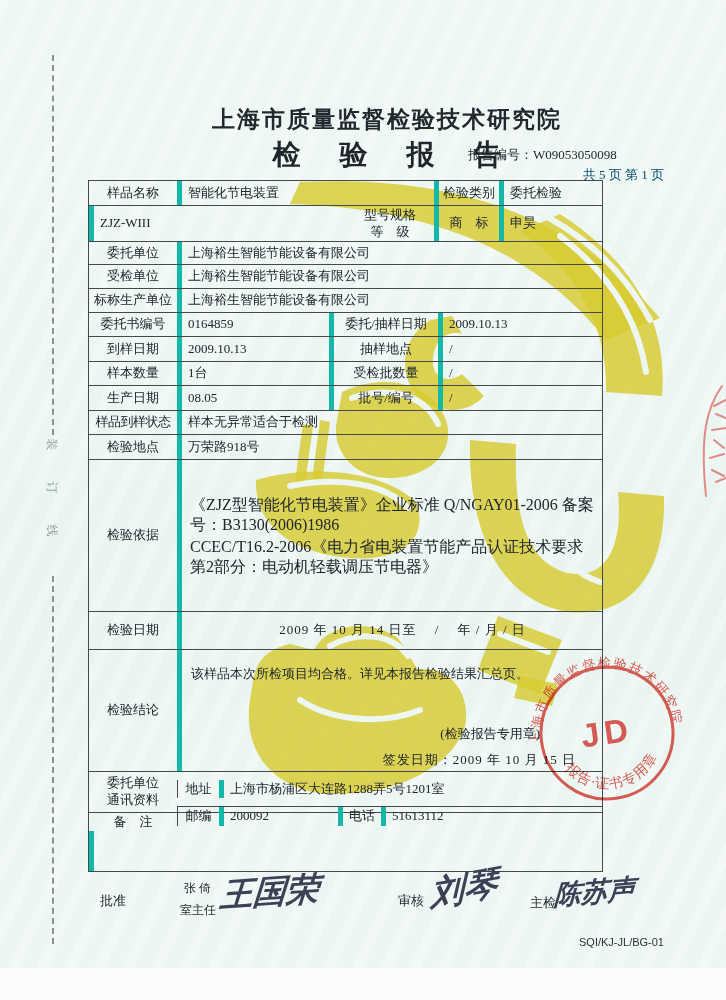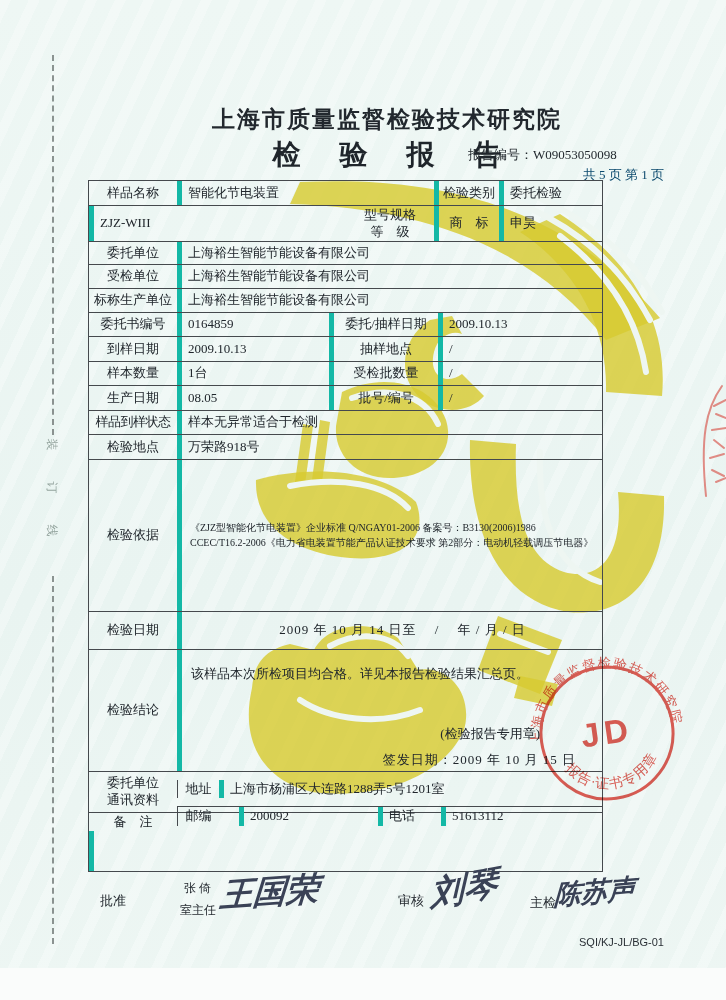--- a/index.html
+++ b/index.html
@@ -37,23 +37,23 @@
   .c.first{border-left:none;}
   .lc{justify-content:center;text-align:center;padding:1px 2px;}
   .w-l{width:88px;flex:none;}
   .w-v1{width:257px;flex:none;}
   .w-l2{width:65px;flex:none;text-align:right;}
   .w-v2{width:152px;flex:none;}
   .w-l3{width:109px;flex:none;}
   .grow{flex:1 1 auto;}
   .h24{height:24px;} .h36{height:36px;} .h23{height:23px;} .h25{height:25px;}
   .h38{height:38px;} .h152{height:152px;} .h122{height:122px;} .h59{height:59px;flex-direction:column;}
-  .h21{height:21px;} .h20{height:20px;gap:20px;} .h41{height:41px;}
+  .h21{height:21px;} .h20{height:20px;} .h41{height:41px;}
   .two-line{flex-direction:column;justify-content:center;line-height:1.3;}
-  .basis-cell{flex-direction:column;align-items:flex-start;justify-content:center;font-size:10px;gap:2px;padding-left:8px;}
+  .basis-cell{flex-direction:column;align-items:flex-start;justify-content:center;font-size:16px;gap:2px;padding-left:8px;}
   .center-cell{justify-content:center;letter-spacing:1px;padding-left:27px;}
   .concl{position:relative;display:block;padding:0;}
   .concl .p1{position:absolute;left:9px;top:16px;font-size:13px;}
   .concl .seal-note{position:absolute;right:62px;top:76px;font-size:13px;}
   .concl .issue{position:absolute;right:26px;top:102px;font-size:13px;letter-spacing:1px;}
   .contact-right{display:flex;flex-direction:column;flex:1 1 auto;}
   .contact-right .row2{display:flex;box-sizing:border-box;align-items:center;margin-top:8px;}
   .contact-right .row2.bt{border-top:1px solid #45494d;}
   .w-cl{width:42px;flex:none;}
   .w-zip{width:119px;flex:none;}

